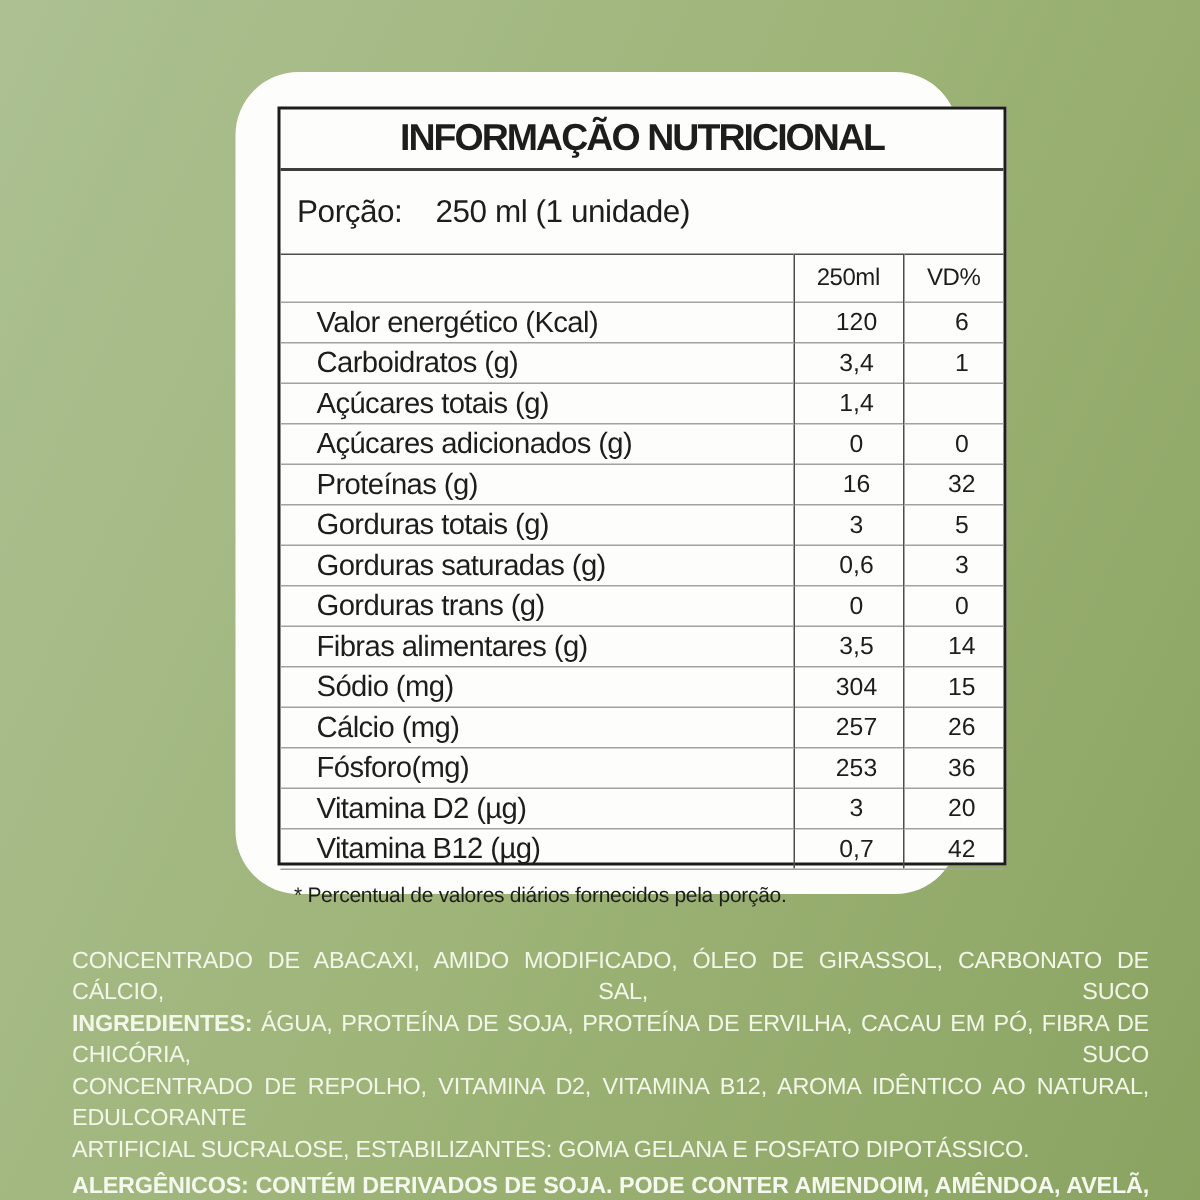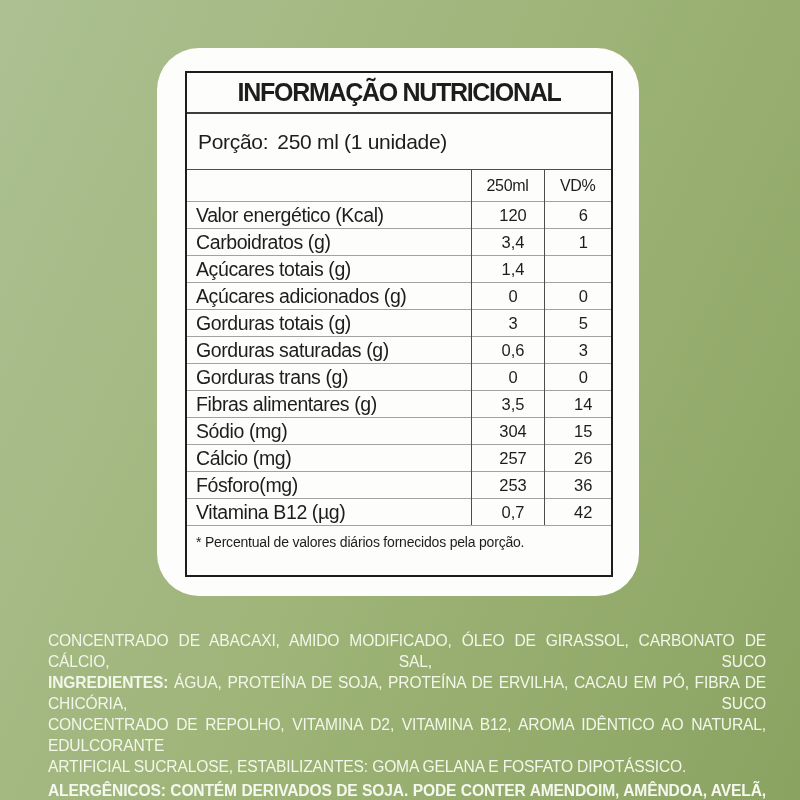--- a/index.html
+++ b/index.html
@@ -12,45 +12,45 @@
     position:relative;width:800px;height:800px;
     background:linear-gradient(115deg,#acc092 0%,#9eb478 50%,#8aa361 100%);
   }
   .card{
     position:absolute;left:157px;top:48px;
     width:482px;height:548px;
     background:#fdfdfc;border-radius:42px;
   }
   .ntable{
     position:absolute;left:28px;top:23px;
-    box-sizing:border-box;width:428px;height:506px;
+    box-sizing:border-box;width:486px;height:506px;
     border:2.5px solid #1d1d1b;color:#1d1d1b;
     background:#fdfdfc;
   }
   .ntitle{
     height:39px;display:flex;align-items:center;justify-content:center;
     font-size:25px;font-weight:bold;letter-spacing:-1.3px;
     border-bottom:2px solid #3e3e3c;
   }
   .serving{
     height:55px;display:flex;align-items:center;
-    padding-left:11px;font-size:21px;letter-spacing:-0.3px;
+    padding-left:11px;font-size:21px;letter-spacing:-0.3px;gap:13px;
   }
   .serving .sv{margin-left:9px;}
   table.grid{
     width:100%;border-collapse:collapse;table-layout:fixed;
     border-top:1.6px solid #4d4d4b;
   }
   table.grid th{
     height:29px;font-weight:normal;font-size:16px;text-align:center;
     letter-spacing:-0.3px;
   }
   table.grid td{height:24px;}
   table.grid td.lbl{
-    text-align:left;padding-left:9px;font-size:19.5px;letter-spacing:-0.4px;
+    text-align:left;padding-left:24px;font-size:19.5px;letter-spacing:-0.4px;
   }
   table.grid td.val{text-align:center;font-size:16.5px;}
   table.grid tbody td{border-top:1px solid #a2a2a0;padding-left:12px;}
   table.grid tbody tr:last-child td{border-bottom:1px solid #a2a2a0;}
   table.grid th:nth-child(2),table.grid td:nth-child(2),
   table.grid th:nth-child(3),table.grid td:nth-child(3){
     border-left:1.6px solid #4d4d4b;
   }
   .footnote{
     padding:8px 6px 0 9px;font-size:14px;letter-spacing:-0.2px;
@@ -110,20 +110,25 @@
               <td class="lbl">Açúcares totais (g)</td>
               <td class="val">1,4</td>
               <td class="val"></td>
             </tr>
             <tr>
               <td class="lbl">Açúcares adicionados (g)</td>
               <td class="val">0</td>
               <td class="val">0</td>
             </tr>
             <tr>
+              <td class="lbl">Proteínas (g)</td>
+              <td class="val">16</td>
+              <td class="val">32</td>
+            </tr>
+            <tr>
               <td class="lbl">Gorduras totais (g)</td>
               <td class="val">3</td>
               <td class="val">5</td>
             </tr>
             <tr>
               <td class="lbl">Gorduras saturadas (g)</td>
               <td class="val">0,6</td>
               <td class="val">3</td>
             </tr>
             <tr>
@@ -145,20 +150,25 @@
               <td class="lbl">Cálcio (mg)</td>
               <td class="val">257</td>
               <td class="val">26</td>
             </tr>
             <tr>
               <td class="lbl">Fósforo(mg)</td>
               <td class="val">253</td>
               <td class="val">36</td>
             </tr>
             <tr>
+              <td class="lbl">Vitamina D2 (µg)</td>
+              <td class="val">3</td>
+              <td class="val">20</td>
+            </tr>
+            <tr>
               <td class="lbl">Vitamina B12 (µg)</td>
               <td class="val">0,7</td>
               <td class="val">42</td>
             </tr>
           </tbody>
       </table>
 
       <div class="footnote">* Percentual de valores diários fornecidos pela porção.</div>
 
     </div>

